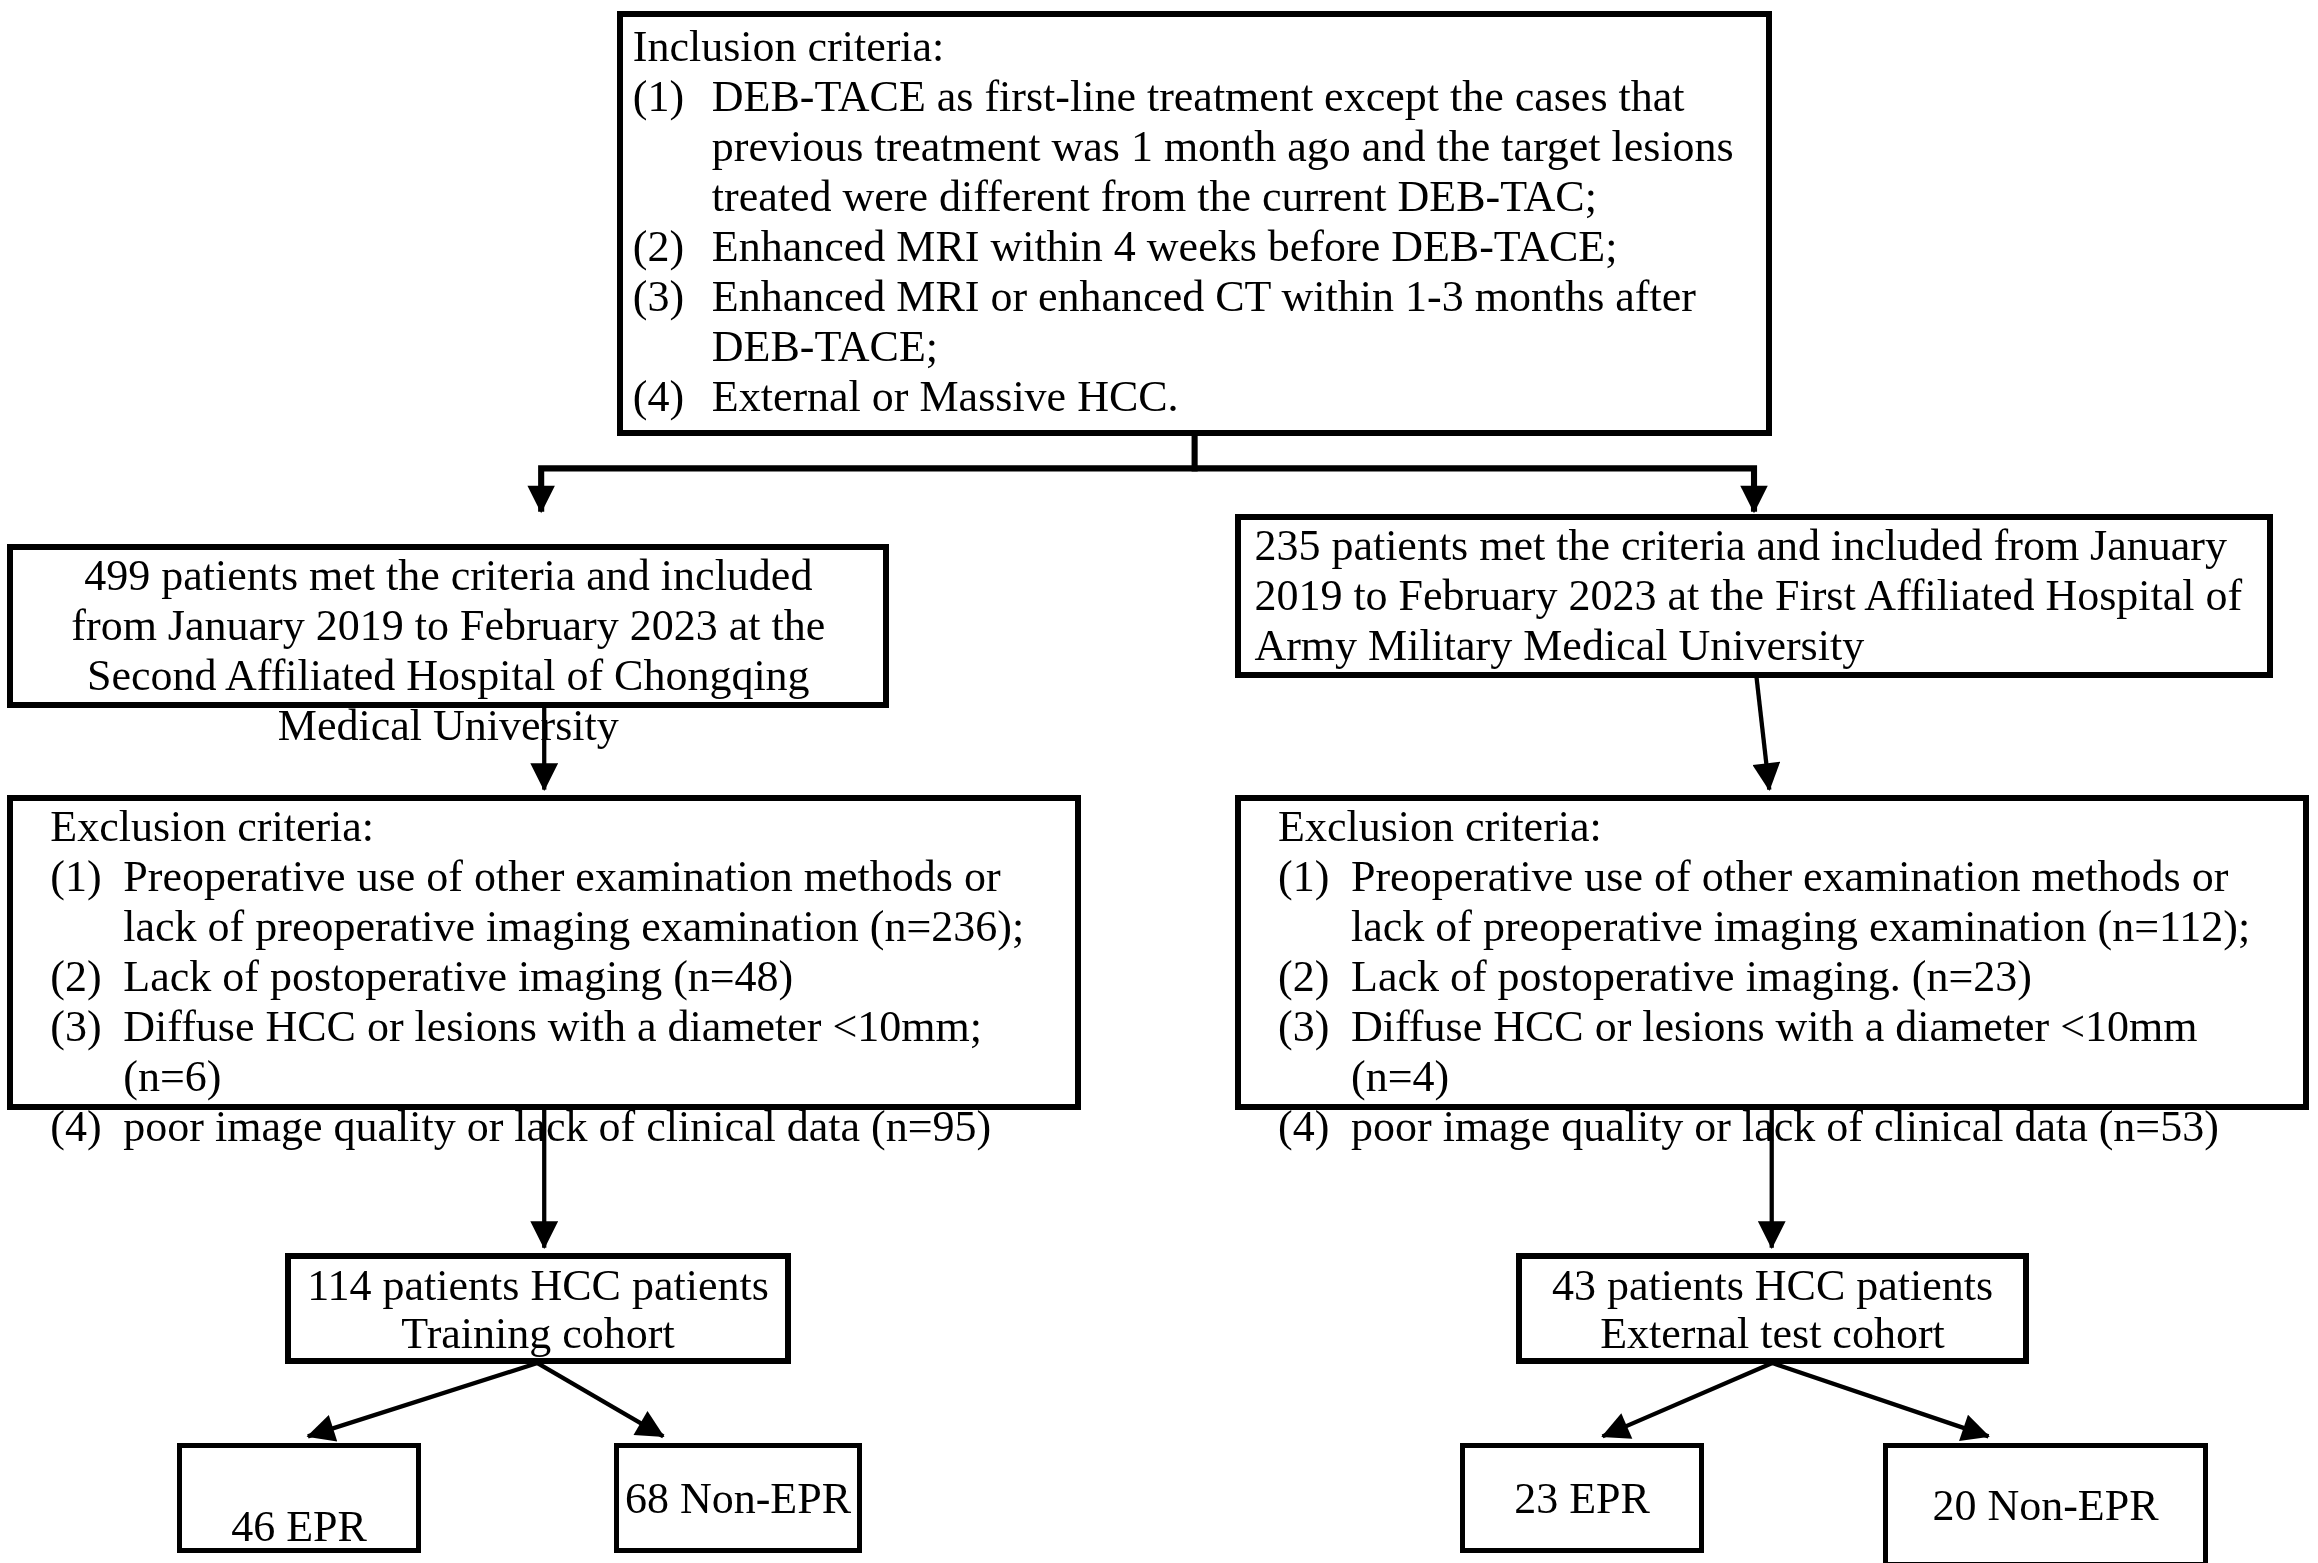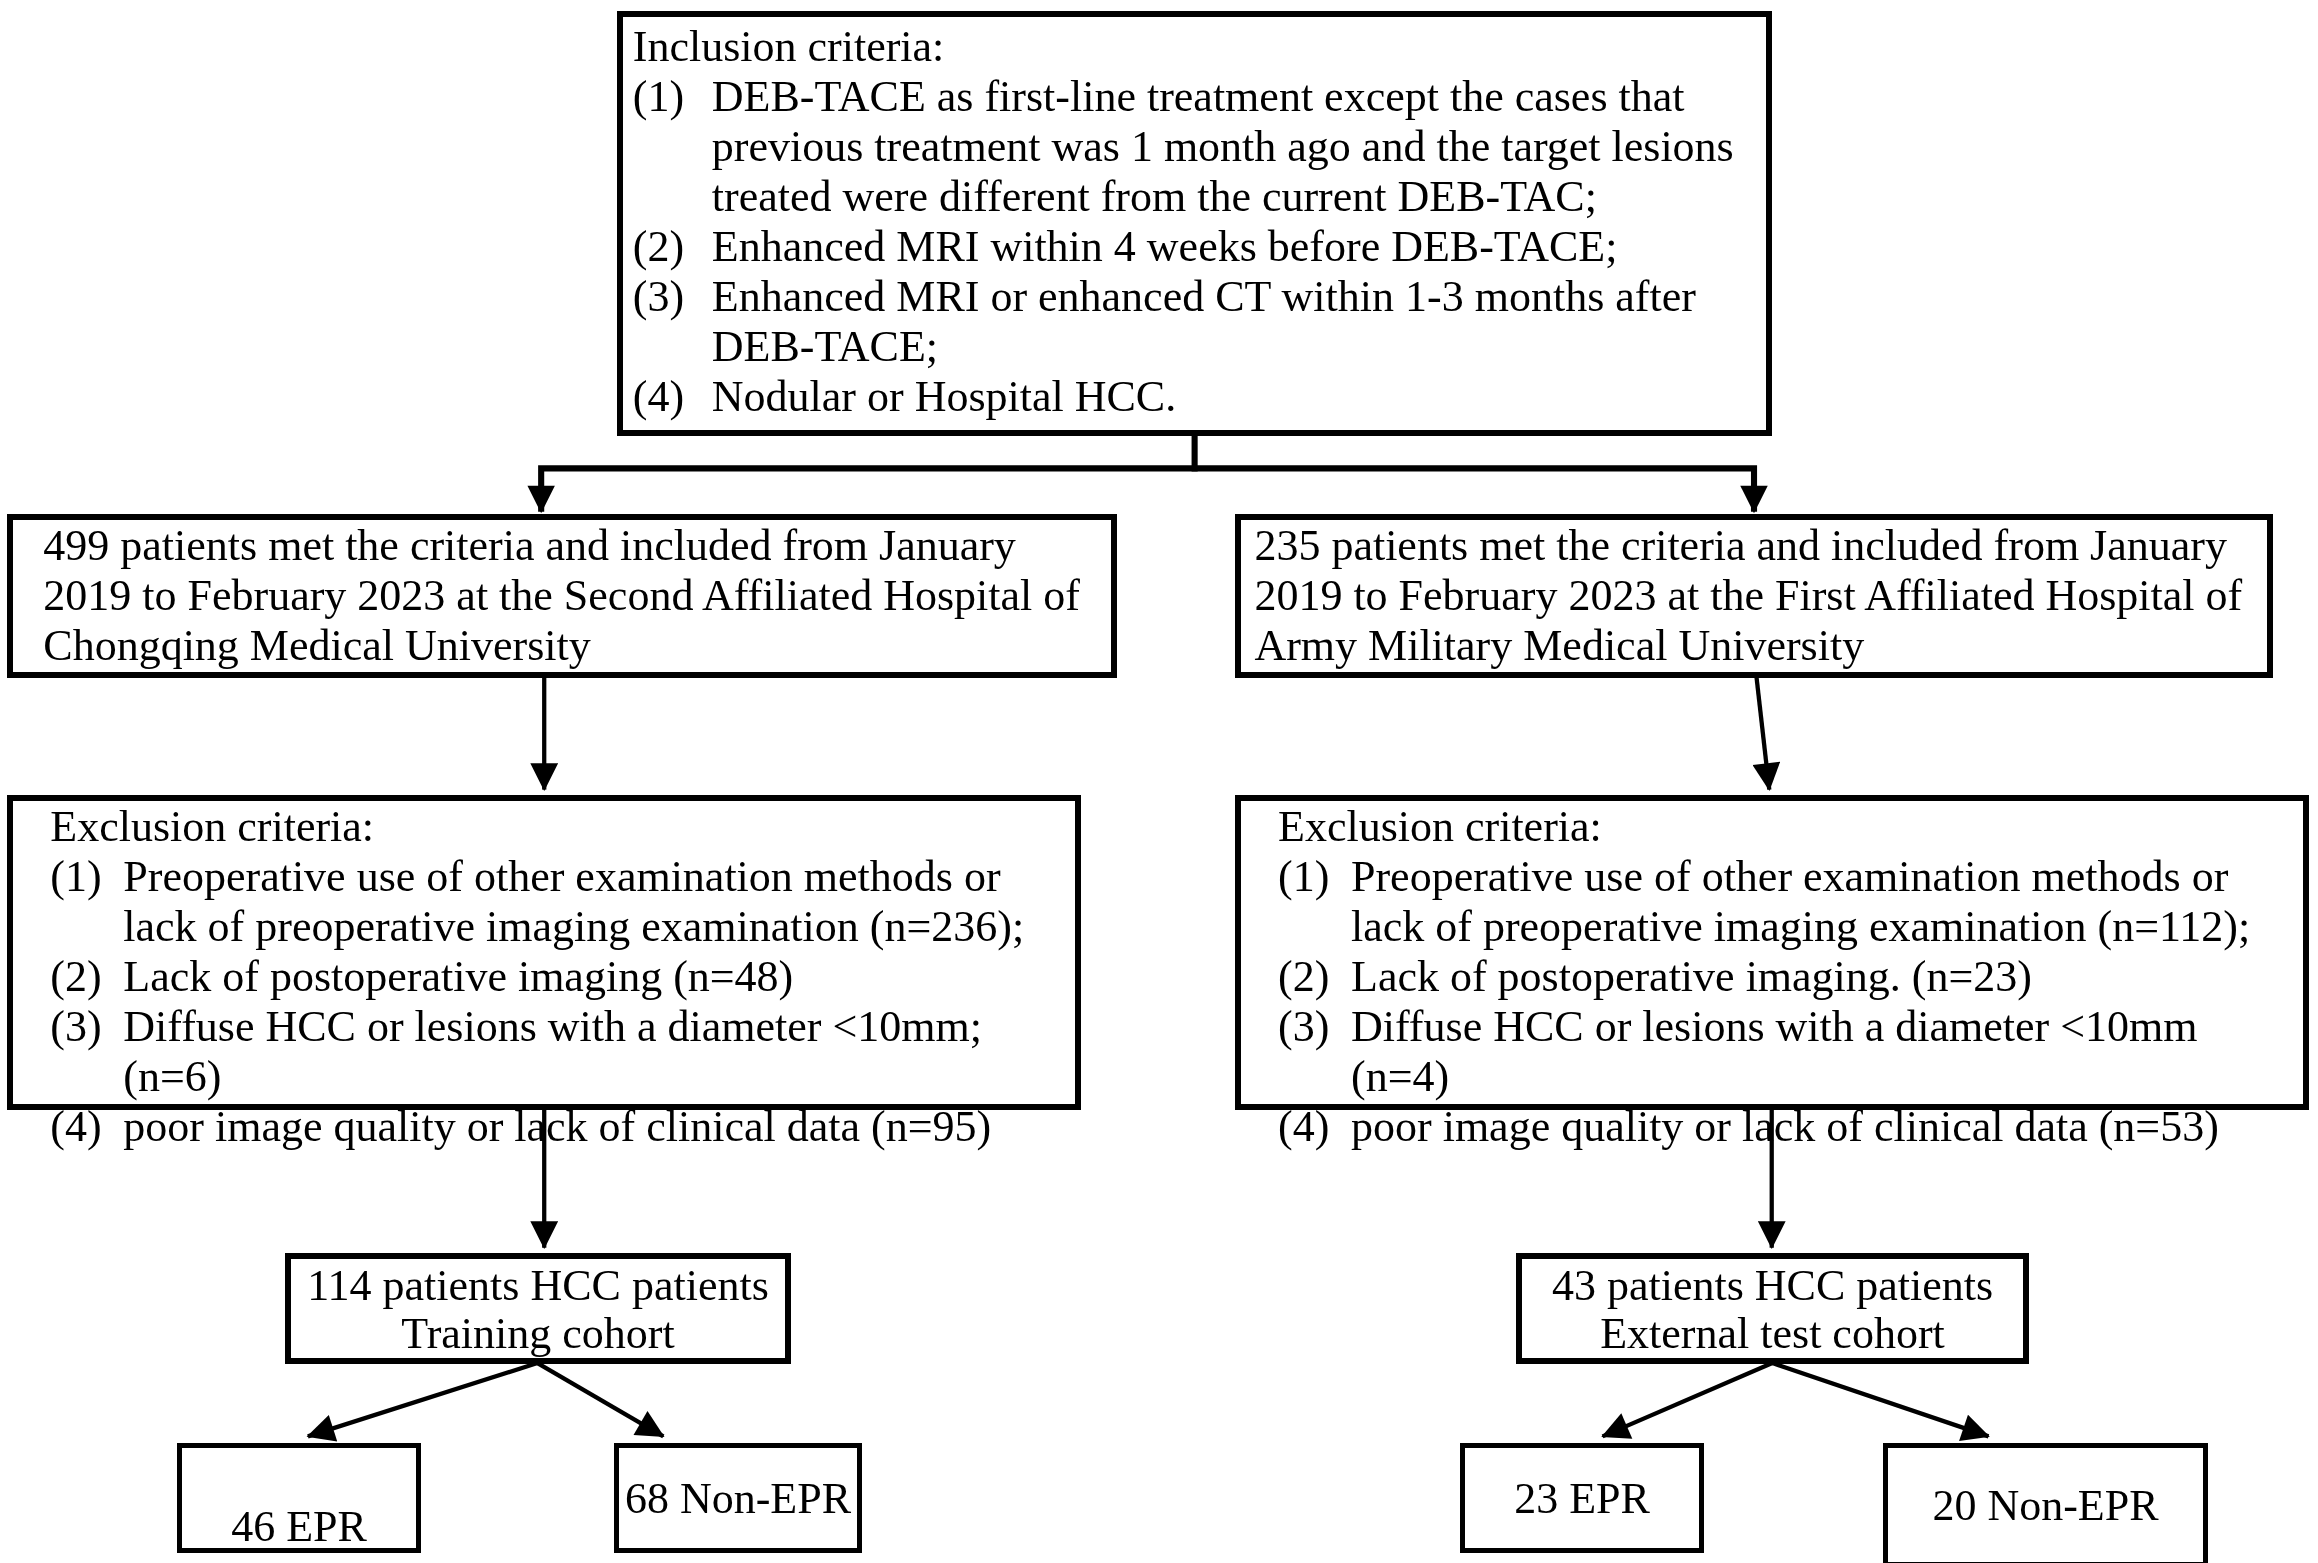--- a/index.html
+++ b/index.html
@@ -22,21 +22,21 @@
     border:6.1px solid #000000;
     box-sizing:border-box;
   }
   .crit{padding:4.9px 16px 0 9.8px;}
   .crit-item{display:flex;}
   .crit-item .num{flex:0 0 79px;}
   .crit-item .txt{flex:1 1 auto;white-space:pre-wrap;}
   #inclusion-box{left:617px;top:11px;width:1155px;height:425px;}
   .excl{padding:1.2px 12.2px 0 37px;}
   .excl .crit-item .num{flex:0 0 73px;}
-  #hosp-left{left:7.3px;top:514px;width:1110px;height:164px;padding:1.2px 30px 0;}
+  #hosp-left{left:7.3px;top:544px;width:882px;height:164px;padding:1.2px 30px 0;text-align:center;}
   #hosp-right{left:1235px;top:514px;width:1038px;height:164px;padding:1.2px 13.4px 0;}
   #excl-left{left:7.3px;top:795px;width:1074px;height:315px;}
   #excl-right{left:1235px;top:795px;width:1074px;height:315px;}
   .cohort{text-align:center;line-height:48px;padding-top:3px;}
   #cohort-left{left:285px;top:1253px;width:506px;height:111px;}
   #cohort-right{left:1516px;top:1253px;width:513px;height:111px;}
   .leaf{
     border-width:5.5px;
     display:flex;align-items:center;justify-content:center;
     line-height:43px;
@@ -81,21 +81,21 @@
     <div class="crit-item">
       <span class="num">(2)</span>
       <span class="txt">Enhanced MRI within 4 weeks before DEB-TACE;</span>
     </div>
     <div class="crit-item">
       <span class="num">(3)</span>
       <span class="txt">Enhanced MRI or enhanced CT within 1-3 months after DEB-TACE;</span>
     </div>
     <div class="crit-item">
       <span class="num">(4)</span>
-      <span class="txt">Nodular or Hospital HCC.</span>
+      <span class="txt">External or Massive HCC.</span>
     </div>
   </div>
 
   <div class="node" id="hosp-left">
     <span>499 patients met the criteria and included from January 2019 to February 2023 at the Second Affiliated Hospital of Chongqing Medical University</span>
   </div>
 
   <div class="node" id="hosp-right">
     <span>235 patients met the criteria and included from January 2019 to February 2023 at the First Affiliated Hospital of Army Military Medical University</span>
   </div>

